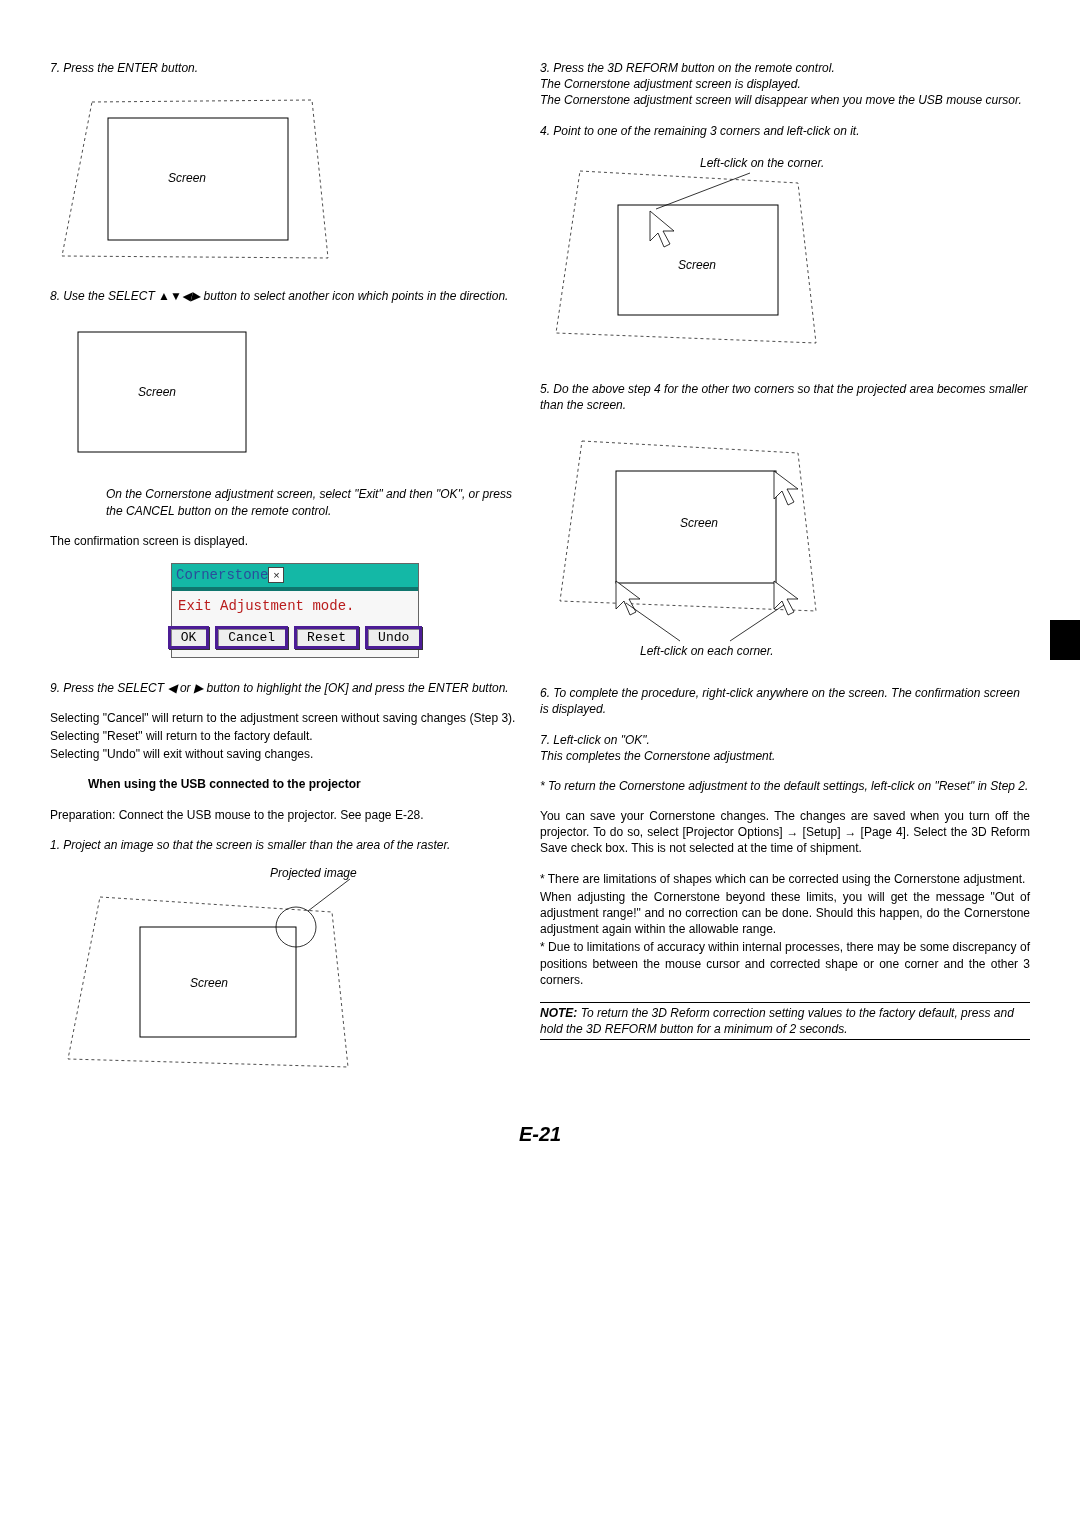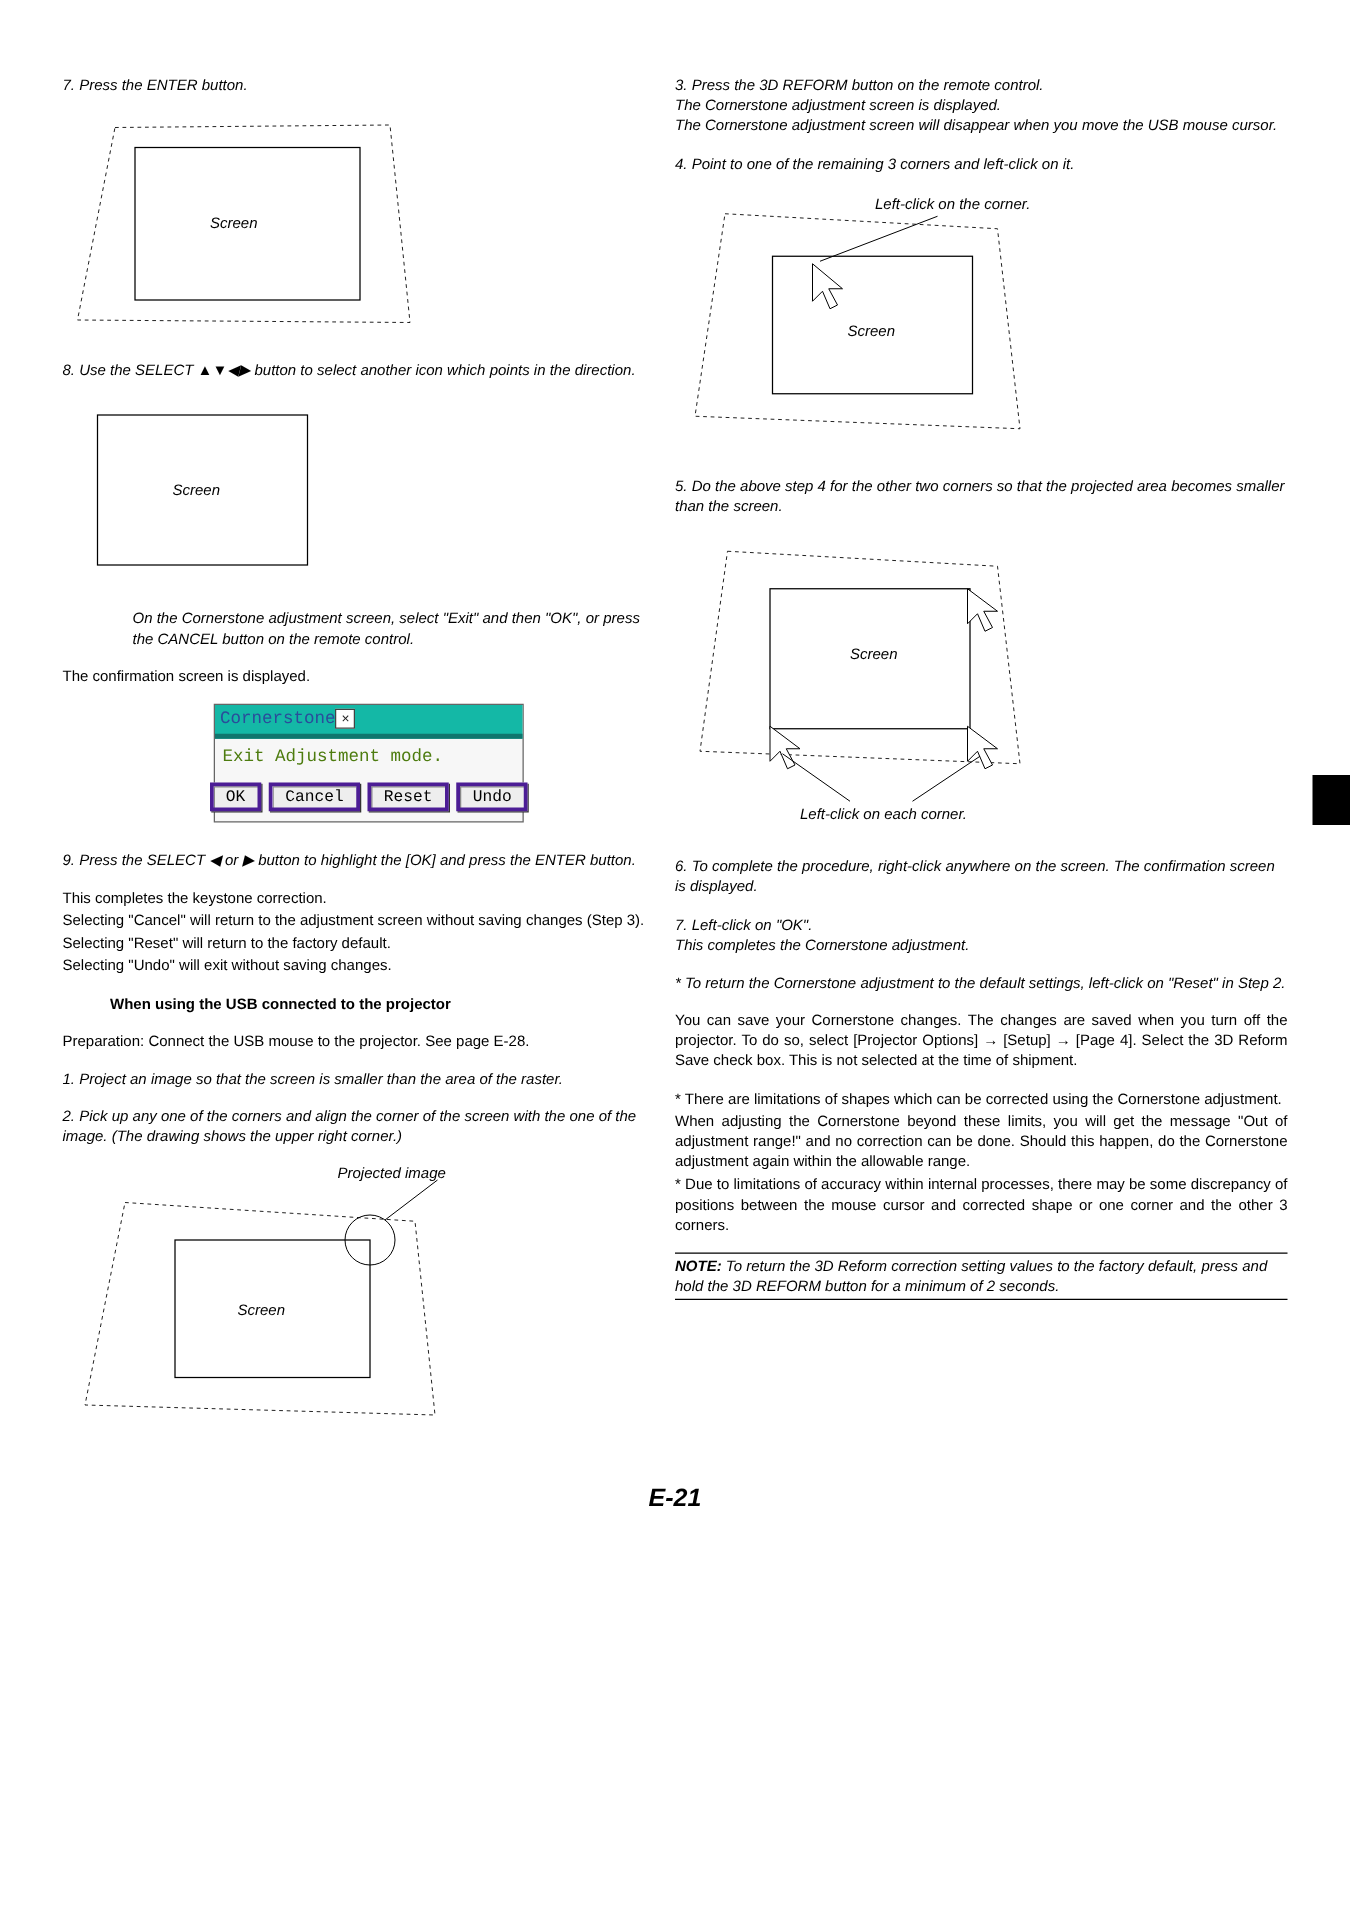--- a/index.html
+++ b/index.html
@@ -61,21 +61,21 @@
   }
   .dlg-title .xbox {
     width: 14px; height: 14px;
     border: 1px solid #444;
     display: flex; align-items: center; justify-content: center;
     font-size: 11px; color: #222; background: #fff;
     font-family: Arial, sans-serif;
   }
   .dlg-body {
     padding: 6px;
-    color: #4d7c0f;
+    color: #b91c1c;
   }
   .dlg-btns {
     display: flex;
     gap: 6px;
     padding: 4px 6px 8px 6px;
     justify-content: center;
   }
   .dlg-btns button {
     font-family: "Courier New", monospace;
     font-size: 13px;
@@ -159,31 +159,29 @@
       <div class="dlg-btns">
         <button>OK</button>
         <button>Cancel</button>
         <button>Reset</button>
         <button>Undo</button>
       </div>
     </div>
 
     <div class="item">9. Press the SELECT ◀ or ▶ button to highlight the [OK] and press the ENTER button.</div>
 
-    <div class="plain" style="margin-bottom:2px">This completes the keystone correction.</div>
     <div class="plain" style="margin-bottom:2px">Selecting "Cancel" will return to the adjustment screen without saving changes (Step 3).</div>
     <div class="plain" style="margin-bottom:2px">Selecting "Reset" will return to the factory default.</div>
     <div class="plain">Selecting "Undo" will exit without saving changes.</div>
 
     <div class="bold-head">When using the USB connected to the projector</div>
 
     <div class="plain">Preparation: Connect the USB mouse to the projector. See page E-28.</div>
 
     <div class="item">1. Project an image so that the screen is smaller than the area of the raster.</div>
-    <div class="item">2. Pick up any one of the corners and align the corner of the screen with the one of the image. (The drawing shows the upper right corner.)</div>
 
     <div class="fig">
       <svg width="320" height="220" viewBox="0 0 320 220">
         <polygon points="50,30 282,45 298,200 18,192" fill="none" stroke="#000" stroke-width="0.7" stroke-dasharray="3 3"></polygon>
         <rect x="90" y="60" width="156" height="110" fill="none" stroke="#000" stroke-width="1"></rect>
         <circle cx="246" cy="60" r="20" fill="none" stroke="#000" stroke-width="0.8"></circle>
         <line x1="258" y1="44" x2="300" y2="12" stroke="#000" stroke-width="0.8"></line>
         <text x="220" y="10" font-style="italic" font-size="12">Projected image</text>
         <text x="140" y="120" font-style="italic" font-size="12">Screen</text>
       </svg>

